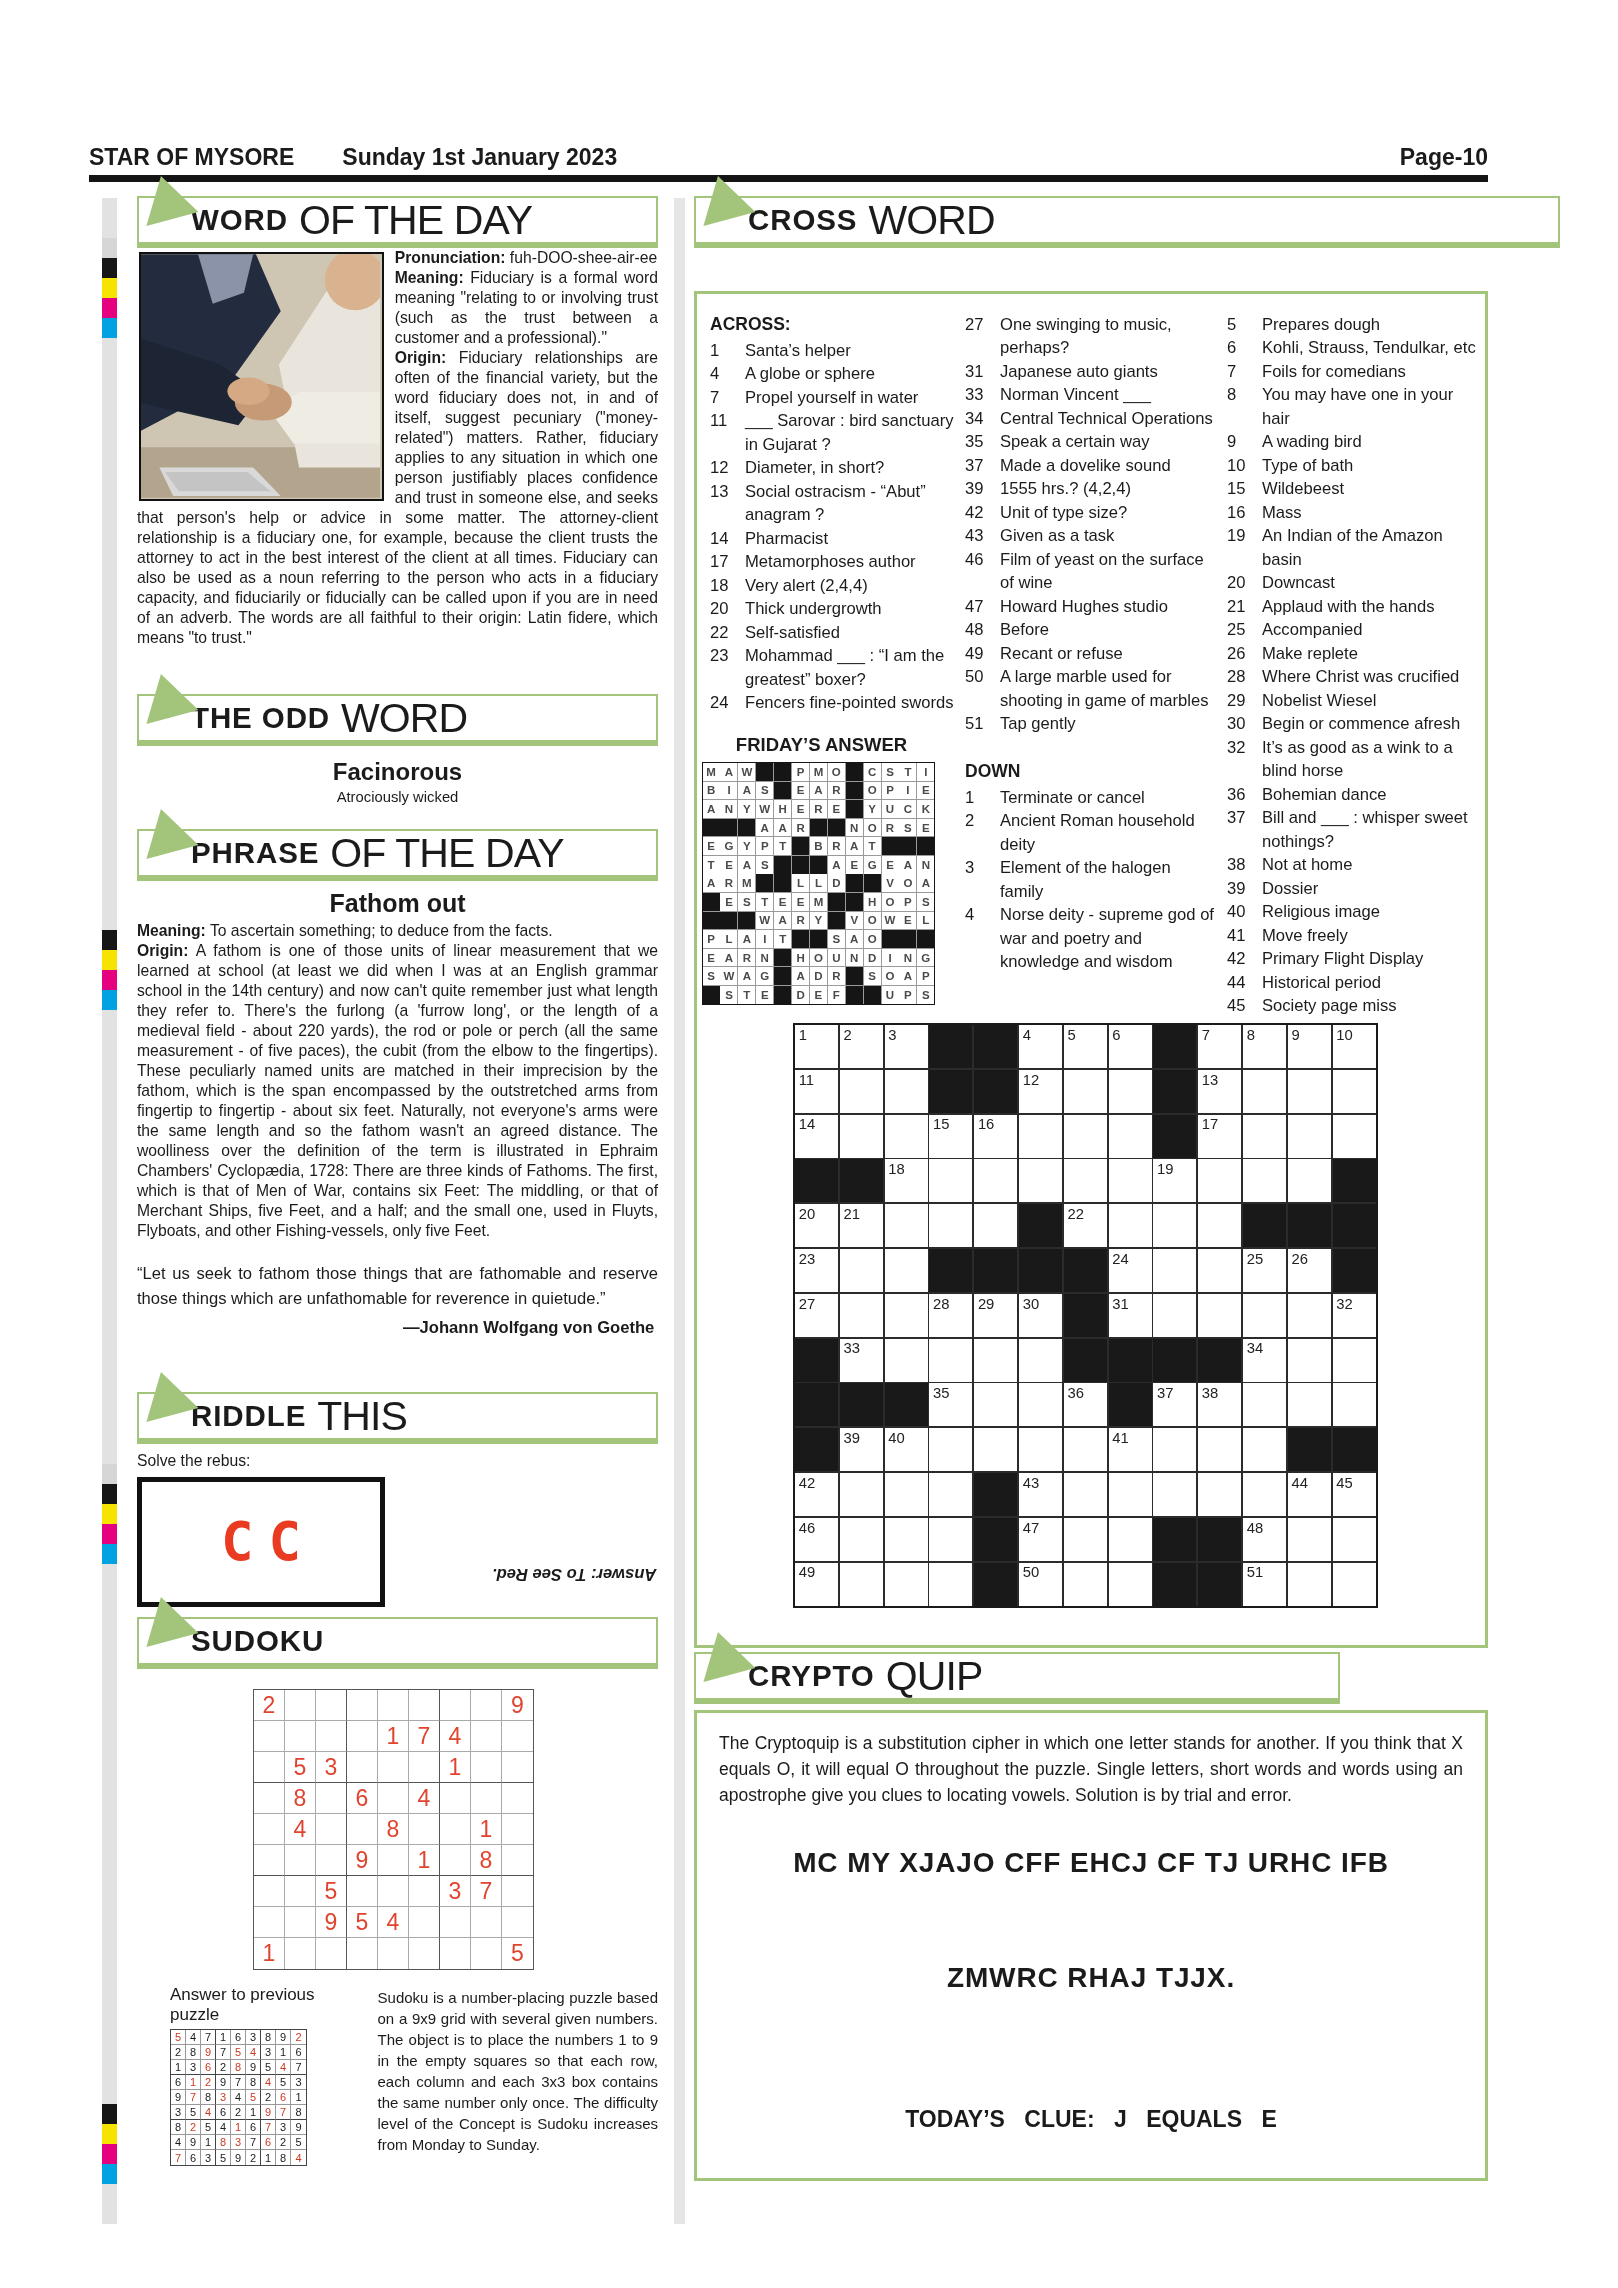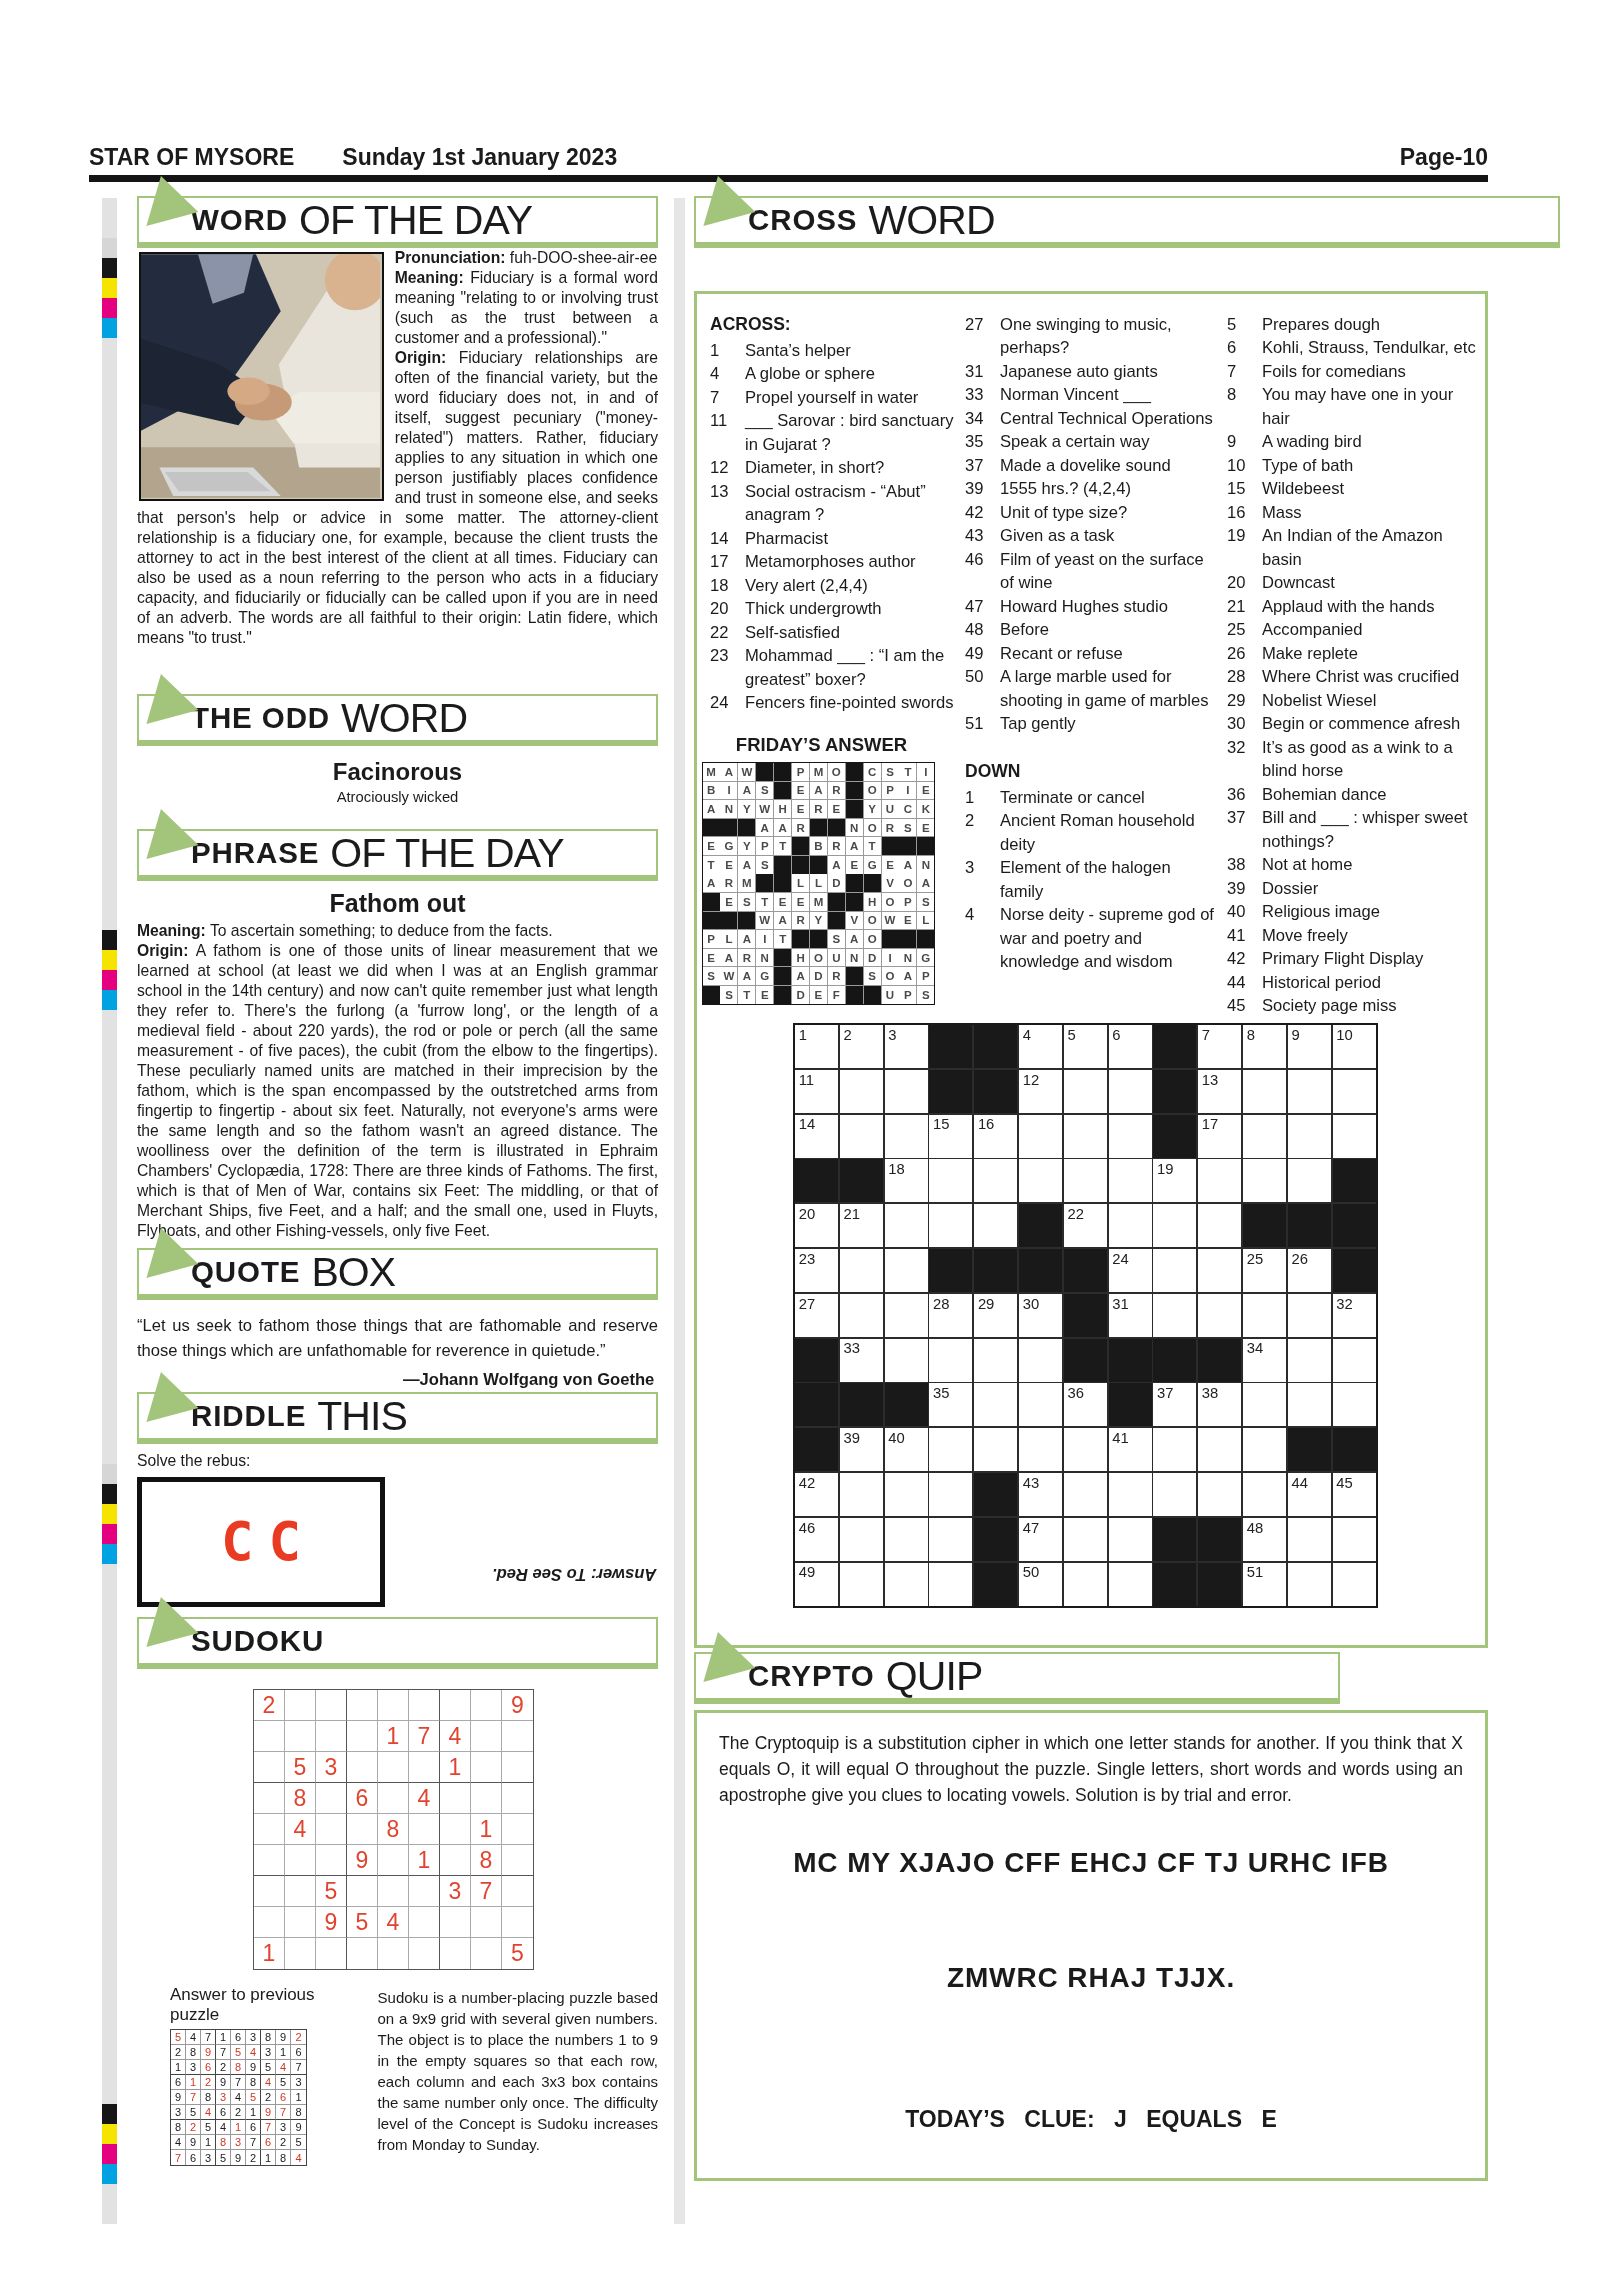--- a/index.html
+++ b/index.html
@@ -209,25 +209,20 @@
       <span class="hl">OF THE DAY</span>
     </div>
     <div class="center-title">Fathom out</div>
     <div class="article phrase-body">
       <p><b>Meaning:</b> <span>To ascertain something; to deduce from the facts.</span></p>
       <p><b>Origin:</b> <span>A fathom is one of those units of linear measurement that we learned at school (at least we did when I was at an English grammar school in the 14th century) and now can't quite remember just what length they refer to. There's the furlong (a 'furrow long', or the length of a medieval field - about 220 yards), the rod or pole or perch (all the same measurement - of five paces), the cubit (from the elbow to the fingertips). These peculiarly named units are matched in their imprecision by the fathom, which is the span encompassed by the outstretched arms from fingertip to fingertip - about six feet. Naturally, not everyone's arms were the same length and so the fathom wasn't an agreed distance. The woolliness over the definition of the term is illustrated in Ephraim Chambers' Cyclopædia, 1728: There are three kinds of Fathoms. The first, which is that of Men of War, contains six Feet: The middling, or that of Merchant Ships, five Feet, and a half; and the small one, used in Fluyts, Flyboats, and other Fishing-vessels, only five Feet.</span></p>
     </div>
   </section>
 
   <section class="sec quote-sec">
-    <div class="sec-head">
-      <span class="flag"></span>
-      <span class="hb">QUOTE</span>
-      <span class="hl">BOX</span>
-    </div>
     <div class="quote-text">“Let us seek to fathom those things that are fathomable and reserve those things which are unfathomable for reverence in quietude.”</div>
     <div class="quote-attr">—Johann Wolfgang von Goethe</div>
   </section>
 
   <section class="sec riddle-sec">
     <div class="sec-head">
       <span class="flag"></span>
       <span class="hb">RIDDLE</span>
       <span class="hl">THIS</span>
     </div>

